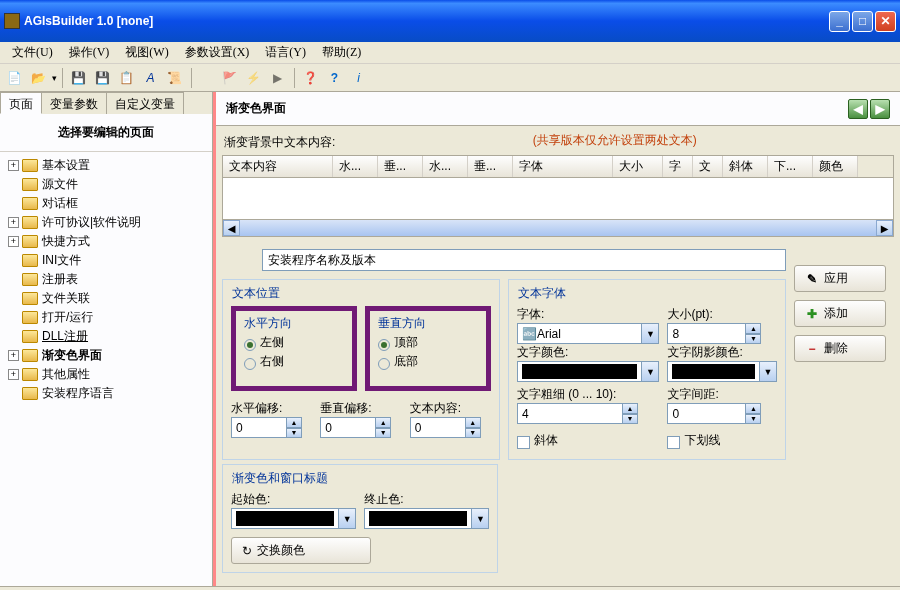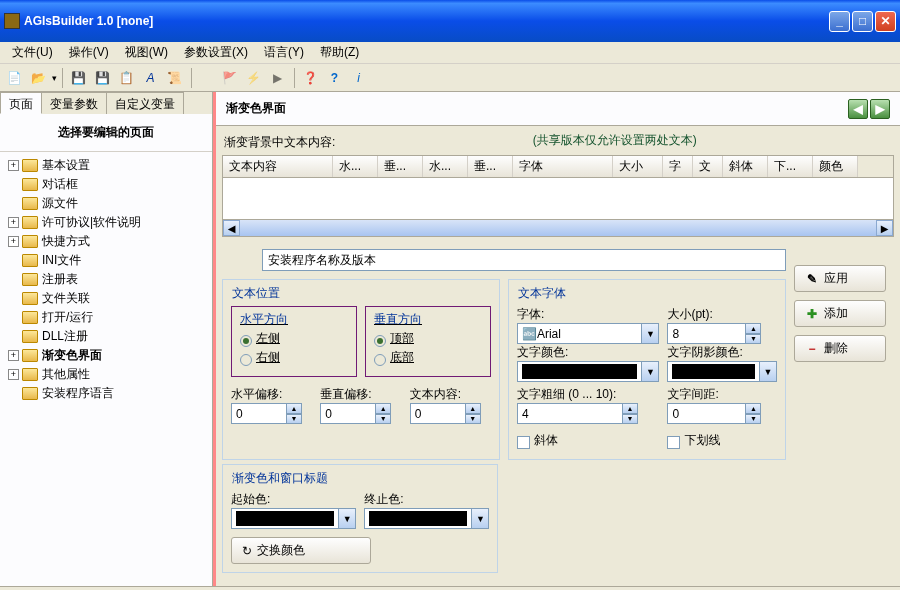--- a/index.html
+++ b/index.html
@@ -4,21 +4,21 @@
 <style>
 * { box-sizing: border-box; margin: 0; padding: 0; font-family: "Microsoft YaHei", SimSun, Arial, sans-serif; font-size: 12px; }
 body { background: #ece9d8; width: 900px; height: 590px; overflow: hidden; }
 .titlebar { height: 42px; background: linear-gradient(to bottom, #0a4de8 0%, #3c8cff 8%, #0a4de8 50%, #084cc5 100%); display: flex; align-items: center; padding: 0 4px; color: white; font-weight: bold; }
 .titlebar-icon { width: 16px; height: 16px; background: #8b6914; margin-right: 4px; border: 1px solid #333; }
 .titlebar-text { flex: 1; }
 .titlebar-btns { display: flex; gap: 2px; }
 .tbtn { width: 21px; height: 21px; background: linear-gradient(to bottom, #7ba7e8, #3c6fd0); border: 1px solid #fff; border-radius: 3px; display: flex; align-items: center; justify-content: center; color: white; font-weight: bold; cursor: pointer; }
 .tbtn.close { background: linear-gradient(to bottom, #ee6850, #d04020); }
 .menubar { height: 22px; background: #ece9d8; display: flex; align-items: center; padding: 0 4px; border-bottom: 1px solid #d4d0c8; }
-.menu-item { padding: 2px 8px; cursor: pointer; }
+.menu-item { padding: 2px 8px; cursor: pointer; font-family: Liberation Serif, serif; }
 .toolbar { height: 28px; background: #ece9d8; display: flex; align-items: center; padding: 0 4px; border-bottom: 1px solid #aca899; gap: 2px; }
 .tool-btn { width: 22px; height: 22px; background: #ece9d8; border: 1px solid transparent; display: flex; align-items: center; justify-content: center; cursor: pointer; }
 .tool-sep { width: 1px; height: 20px; background: #aca899; margin: 0 3px; }
 .main-area { display: flex; height: 494px; }
 .left-panel { width: 213px; background: #fcfcfe; border-right: 1px solid #aca899; display: flex; flex-direction: column; }
 .tabs { display: flex; background: #ece9d8; height: 22px; }
 .tab { padding: 3px 8px; background: #ece9d8; border: 1px solid #aca899; border-bottom: none; cursor: pointer; margin-right: -1px; }
 .tab.active { background: #fcfcfe; border-bottom: 1px solid #fcfcfe; position: relative; z-index: 1; }
 .tree-header { text-align: center; padding: 10px 0; font-weight: bold; border-bottom: 1px solid #d4d0c8; }
 .tree { padding: 4px; overflow: auto; flex: 1; }
@@ -28,35 +28,35 @@
 .tree-folder { width: 16px; height: 13px; background: linear-gradient(to bottom, #fce79a, #e8b84a); border: 1px solid #bb8800; margin-right: 4px; border-radius: 1px; }
 .tree-label { white-space: nowrap; }
 .tree-item.selected .tree-label { font-weight: bold; }
 .vsplit { width: 3px; background: #ff8888; cursor: ew-resize; }
 .right-panel { flex: 1; background: #ece9d8; display: flex; flex-direction: column; }
 .right-header { height: 34px; background: #fcfcfe; border-bottom: 1px solid #aca899; display: flex; align-items: center; padding: 0 10px; }
 .right-title { font-weight: bold; flex: 1; }
 .nav-btn { width: 20px; height: 20px; background: linear-gradient(to bottom, #b8e0b0, #4a9040); border: 1px solid #2a6020; border-radius: 2px; color: white; display: flex; align-items: center; justify-content: center; cursor: pointer; margin-left: 2px; font-weight: bold; }
 .content { flex: 1; padding: 6px; overflow: auto; background: #ece9d8; }
 .section-label { margin: 2px 0 4px 2px; }
-.warning { color: #14532d; }
+.warning { color: #c2410c; }
 .grid-head { display: flex; background: #ece9d8; border: 1px solid #aca899; }
 .grid-head > div { border-right: 1px solid #d4d0c8; padding: 2px 6px; background: linear-gradient(to bottom, #fefefe, #e8e4d8); }
 .grid-body { height: 42px; background: #fff; border: 1px solid #aca899; border-top: none; }
 .grid-scroll { height: 17px; background: #e4e2d8; border: 1px solid #aca899; border-top: none; display: flex; }
 .scroll-arrow { width: 17px; background: linear-gradient(to bottom, #e8f0fc, #b8d0f0); border: 1px solid #8aa8d0; display: flex; align-items: center; justify-content: center; font-size: 10px; }
 .scroll-track { flex: 1; background: linear-gradient(to bottom, #d8e4f8, #a8c4f0); }
 .form-row { display: flex; align-items: center; margin: 6px 0; padding-left: 40px; }
 .text-input { flex: 1; background: #fff; border: 1px solid #7f9db9; padding: 3px 5px; height: 22px; }
 .btn { background: linear-gradient(to bottom, #fefefe, #e8e4d8); border: 1px solid #aca899; border-radius: 3px; padding: 4px 10px; display: flex; align-items: center; gap: 5px; cursor: pointer; width: 92px; justify-content: flex-start; }
 .btn-icon { width: 14px; height: 14px; display: flex; align-items: center; justify-content: center; font-weight: bold; }
 .fieldset { border: 1px solid #bfd4e8; padding: 6px 8px 8px; margin: 2px 0; }
 .fieldset-title { color: #003399; margin: -13px 0 4px -2px; background: #ece9d8; display: inline-block; padding: 0 3px; }
 .sub-title { color: #003399; margin-bottom: 2px; }
-.inner-group { border: 1px solid #701a75; padding: 4px 8px 8px; text-decoration: underline; }
+.inner-group { border: 5px solid #701a75; padding: 4px 8px 14px; }
 .radio-row { display: flex; align-items: flex-end; margin: 2px 0; }
 .radio { width: 12px; height: 12px; border: 1px solid #7f9db9; border-radius: 50%; margin-right: 4px; display: flex; align-items: center; justify-content: center; }
 .radio.checked::after { content: ""; width: 6px; height: 6px; background: #3a7030; border-radius: 50%; }
 .spin-input { display: flex; }
 .spin-input input { background: #fff; border: 1px solid #7f9db9; padding: 2px 4px; height: 21px; border-right: none; }
 .spins { display: flex; flex-direction: column; width: 16px; }
 .spins div { flex: 1; background: linear-gradient(to bottom, #e8f0fc, #b8d0f0); border: 1px solid #7f9db9; font-size: 7px; display: flex; align-items: center; justify-content: center; cursor: pointer; }
 .combo { display: flex; }
 .combo-box { background: #fff; border: 1px solid #7f9db9; height: 21px; display: flex; align-items: center; padding: 0 4px; flex: 1; }
 .combo-btn { width: 17px; height: 21px; background: linear-gradient(to bottom, #e8f0fc, #b8d0f0); border: 1px solid #7f9db9; border-left: none; display: flex; align-items: center; justify-content: center; font-size: 9px; cursor: pointer; }
@@ -118,28 +118,28 @@
     <div class="tree-header">选择要编辑的页面</div>
     <div class="tree" id="tree">
         <div class="tree-item" style="padding-left: 4px;">
           <div class="tree-expand">+</div>
           <div class="tree-folder"></div>
           <div class="tree-label">基本设置</div>
         </div>
         <div class="tree-item" style="padding-left: 4px;">
           <div class="tree-no-expand"></div>
           <div class="tree-folder"></div>
+          <div class="tree-label">源文件</div>
+        </div>
+        <div class="tree-item" style="padding-left: 4px;">
+          <div class="tree-no-expand"></div>
+          <div class="tree-folder"></div>
           <div class="tree-label">对话框</div>
         </div>
         <div class="tree-item" style="padding-left: 4px;">
-          <div class="tree-no-expand"></div>
-          <div class="tree-folder"></div>
-          <div class="tree-label">源文件</div>
-        </div>
-        <div class="tree-item" style="padding-left: 4px;">
           <div class="tree-expand">+</div>
           <div class="tree-folder"></div>
           <div class="tree-label">许可协议|软件说明</div>
         </div>
         <div class="tree-item" style="padding-left: 4px;">
           <div class="tree-expand">+</div>
           <div class="tree-folder"></div>
           <div class="tree-label">快捷方式</div>
         </div>
         <div class="tree-item" style="padding-left: 4px;">
@@ -155,21 +155,21 @@
         <div class="tree-item" style="padding-left: 4px;">
           <div class="tree-no-expand"></div>
           <div class="tree-folder"></div>
           <div class="tree-label">文件关联</div>
         </div>
         <div class="tree-item" style="padding-left: 4px;">
           <div class="tree-no-expand"></div>
           <div class="tree-folder"></div>
           <div class="tree-label">打开/运行</div>
         </div>
-        <div class="tree-item" style="padding-left: 4px;">
+        <div class="tree-item" style="padding-left: 4px; text-decoration: underline;">
           <div class="tree-no-expand"></div>
           <div class="tree-folder"></div>
           <div class="tree-label">DLL注册</div>
         </div>
         <div class="tree-item selected" style="padding-left: 4px;">
           <div class="tree-expand">+</div>
           <div class="tree-folder"></div>
           <div class="tree-label">渐变色界面</div>
         </div>
         <div class="tree-item" style="padding-left: 4px;">

